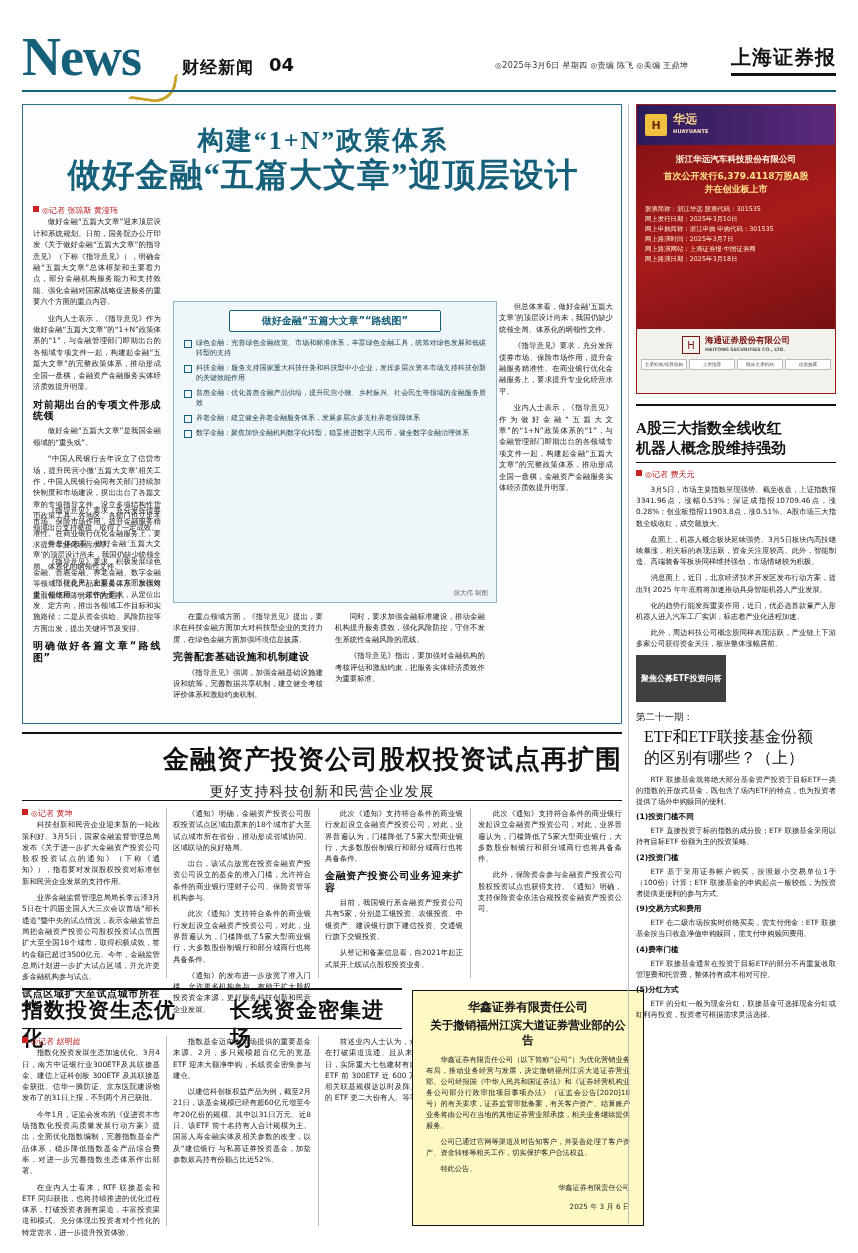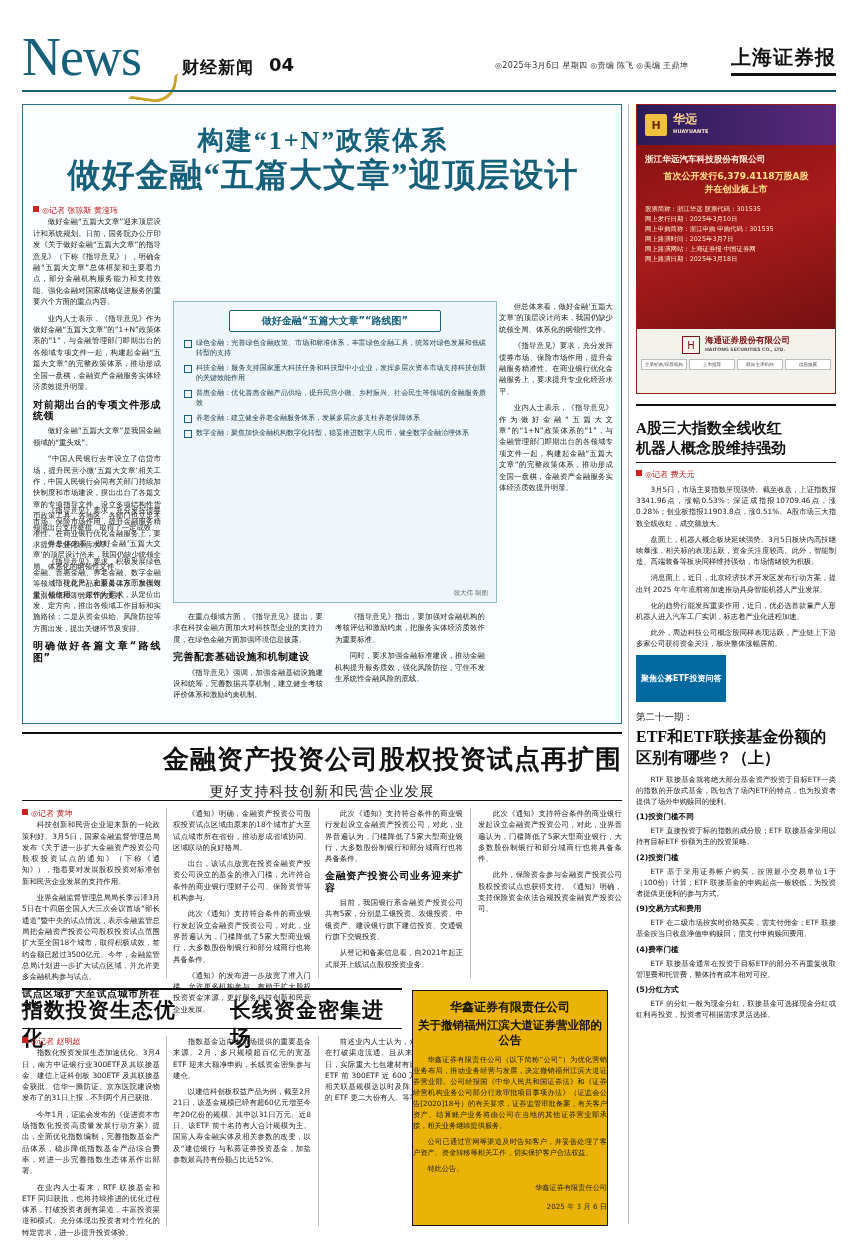--- a/index.html
+++ b/index.html
@@ -8,21 +8,21 @@
     background:#ffffff;
     font-family:"DejaVu Sans","Liberation Sans",sans-serif;
     color:#111;
     overflow:hidden;
   }
   .page{position:relative;width:858px;height:1253px;box-sizing:border-box;padding:0;}
 
   
   .masthead{position:absolute;left:22px;top:34px;width:814px;height:62px;}
   .news-logo{position:absolute;left:0;top:-4px;font-family:"Liberation Serif","DejaVu Serif",serif;
-    font-size:54px;font-weight:400;color:#17607a;letter-spacing:-1px;line-height:54px;}
+    font-size:54px;font-weight:700;color:#17607a;letter-spacing:-1px;line-height:54px;}
   .news-swoosh{position:absolute;left:108px;top:36px;width:40px;height:26px;
      border:3px solid #c9a227;border-top-color:transparent;border-left-color:transparent;border-radius:0 0 22px 0;transform:rotate(8deg);}
   .section-title{position:absolute;left:160px;top:22px;font-size:17px;font-weight:700;color:#111;letter-spacing:1px;}
   .page-num{position:absolute;left:247px;top:20px;font-size:18px;font-weight:700;color:#111;}
   .mast-line{position:absolute;left:0;top:56px;width:814px;height:2px;background:#17607a;}
   .mast-meta{position:absolute;right:148px;top:26px;font-size:8px;color:#333;letter-spacing:.3px;}
   .paper-logo{position:absolute;right:0;top:10px;text-align:right;}
   .paper-logo .cn{font-family:"Liberation Serif","DejaVu Serif",serif;font-size:20px;font-weight:700;color:#111;letter-spacing:1px;}
   .paper-logo .bar{margin-top:2px;height:3px;background:#111;}
 
@@ -62,54 +62,54 @@
   .body-col p{margin:0 0 5px;text-indent:2em;}
   .lead-col p{margin:0 0 5px;text-indent:2em;}
 
   
   .sec3-rule-top{position:absolute;left:22px;top:988px;width:380px;height:2px;background:#111;}
   .sec3{position:absolute;left:22px;top:996px;width:380px;}
   .sec3 h2{margin:0;font-family:"Liberation Serif","DejaVu Serif",serif;font-size:21px;font-weight:700;color:#111;letter-spacing:1px;}
   .sec3-rule-bot{position:absolute;left:22px;top:1028px;width:380px;height:1px;background:#111;}
 
   
-  .ann{position:absolute;left:412px;top:990px;width:196px;border:1px solid #111;box-sizing:border-box;padding:8px 0;background:#eab308;}
+  .ann{position:absolute;left:412px;top:990px;width:232px;border:1px solid #111;box-sizing:border-box;padding:8px 13px;background:#fef9c3;}
   .ann h4{margin:0 0 3px;text-align:center;font-size:12px;font-weight:700;color:#111;line-height:16px;}
   .ann h5{margin:0 0 6px;text-align:center;font-size:11.5px;font-weight:700;color:#111;line-height:15px;}
   .ann p{margin:0 0 5px;font-size:7.2px;line-height:11px;text-align:justify;text-indent:2em;color:#222;}
   .ann .sig{text-align:right;font-size:7.2px;line-height:11px;text-indent:0;margin-top:8px;}
 
   
   .rail{position:absolute;left:636px;top:104px;width:200px;}
   .ad{position:relative;width:200px;height:290px;border:1px solid #9b1b1b;box-sizing:border-box;
      background:linear-gradient(160deg,#7e0f12 0%,#a81b1b 45%,#5d0b0e 100%);color:#ffe9c9;overflow:hidden;}
   .ad .adtop{height:40px;background:linear-gradient(90deg,#2b1b5a,#5b2a7a);display:flex;align-items:center;padding:0 8px;}
   .ad .adlogo{width:22px;height:22px;background:#f0c040;margin-right:6px;border-radius:2px;
      display:flex;align-items:center;justify-content:center;color:#6b2b0b;font-size:11px;font-weight:700;}
   .ad .adbrand{font-size:12px;font-weight:700;color:#ffd98a;line-height:12px;}
   .ad .adbrand small{display:block;font-size:5px;color:#ffe9c9;letter-spacing:.2px;}
-  .ad .adline{margin:8px 8px 0;font-size:8.6px;line-height:13px;text-align:left;color:#fff3dd;font-weight:700;}
+  .ad .adline{margin:8px 8px 0;font-size:8.6px;line-height:13px;text-align:center;color:#fff3dd;font-weight:700;}
   .ad .adline2{margin:4px 8px 0;font-size:9px;line-height:13px;text-align:center;color:#ffe08a;font-weight:700;}
   .ad .adinfo{margin:8px 8px 0;font-size:6.4px;line-height:10px;color:#ffeccd;}
   .ad .adfooter{position:absolute;left:0;bottom:0;width:100%;height:64px;background:#f3f1ec;color:#333;}
   .ad .adfooter .fl{display:flex;align-items:center;justify-content:center;padding-top:6px;}
   .ad .adfooter .fbox{width:16px;height:16px;border:1px solid #7a1414;margin-right:5px;color:#7a1414;
      font-size:10px;display:flex;align-items:center;justify-content:center;}
   .ad .adfooter .fn{font-size:8.5px;font-weight:700;color:#7a1414;line-height:10px;}
   .ad .adfooter .fn small{display:block;font-size:4.6px;color:#555;}
   .ad .adfooter .fcells{display:flex;margin:4px 4px 0;gap:2px;}
   .ad .adfooter .fcell{flex:1;border:1px solid #bbb;font-size:4.6px;text-align:center;padding:2px 0;color:#444;background:#fff;}
 
   .rail h3.rh{margin:12px 0 4px;font-family:"Liberation Serif","DejaVu Serif",serif;font-size:15px;font-weight:700;line-height:20px;color:#111;}
   .rail .rrule{height:2px;background:#111;margin-top:10px;}
   .rail .rrule-thin{height:1px;background:#111;margin:4px 0 6px;}
   .rail p{margin:0 0 5px;font-size:7.3px;line-height:11.2px;text-align:justify;text-indent:2em;color:#222;}
-  .rail .tag{display:inline-block;background:#0369a1;color:#fff;font-size:8px;font-weight:700;padding:18px 5px;margin-bottom:5px;}
+  .rail .tag{display:inline-block;background:#404040;color:#fff;font-size:8px;font-weight:700;padding:18px 5px;margin-bottom:5px;}
   .rail .qa-kicker{font-size:9.5px;color:#111;margin:4px 0 2px;}
-  .rail h3.qa{margin:0 0 6px;font-family:"Liberation Serif","DejaVu Serif",serif;font-size:16px;font-weight:700;line-height:21px;color:#111;}
+  .rail h3.qa{margin:0 8px 6px;font-family:"Liberation Serif","DejaVu Serif",serif;font-size:16px;font-weight:400;line-height:21px;color:#111;}
   .rail .sub{font-size:7.6px;font-weight:700;margin:5px 0 3px;color:#111;}
 </style>
 </head>
 <body>
 
 <div class="page">
 
   <div class="masthead">
     <div class="news-logo">News</div>
     <div class="news-swoosh"></div>
@@ -156,22 +156,22 @@
       <p>《指导意见》要求，积极发展绿色金融、普惠金融、养老金融、数字金融等领域，优化产品和服务体系，加强对重点领域和薄弱环节的支持。</p>
     </div>
 
     <div class="lead-col" style="left:150px;top:506px;width:150px;">
       <p>在重点领域方面，《指导意见》提出，要求在科技金融方面加大对科技型企业的支持力度，在绿色金融方面加强环境信息披露。</p>
       <div class="sub-h">完善配套基础设施和机制建设</div>
       <p>《指导意见》强调，加强金融基础设施建设和统筹，完善数据共享机制，建立健全考核评价体系和激励约束机制。</p>
     </div>
 
     <div class="lead-col" style="left:312px;top:506px;width:150px;">
+      <p>同时，要求加强金融标准建设，推动金融机构提升服务质效，强化风险防控，守住不发生系统性金融风险的底线。</p>
       <p>《指导意见》指出，要加强对金融机构的考核评估和激励约束，把服务实体经济质效作为重要标准。</p>
-      <p>同时，要求加强金融标准建设，推动金融机构提升服务质效，强化风险防控，守住不发生系统性金融风险的底线。</p>
     </div>
 
     <div class="lead-col" style="left:476px;top:196px;width:114px;">
       <p>但总体来看，做好金融‘五篇大文章’的顶层设计尚未，我国仍缺少统领全局、体系化的纲领性文件。</p>
       <p>《指导意见》要求，充分发挥债券市场、保险市场作用，提升金融服务精准性。在商业银行优化金融服务上，要求提升专业化经营水平。</p>
       <p>业内人士表示，《指导意见》作为做好金融“五篇大文章”的“1+N”政策体系的“1”，与金融管理部门即期出台的各领域专项文件一起，构建起金融“五篇大文章”的完整政策体系，推动形成全国一盘棋，金融资产金融服务实体经济质效提升明显。</p>
     </div>
   </div>
 
   <div class="sec2-rule-top"></div>

